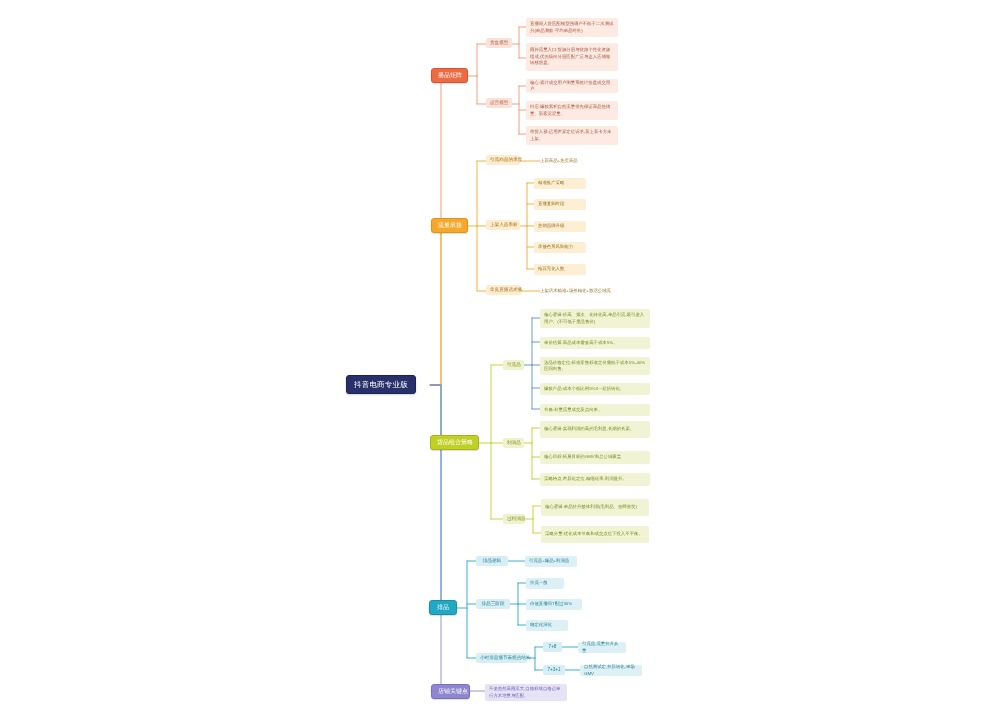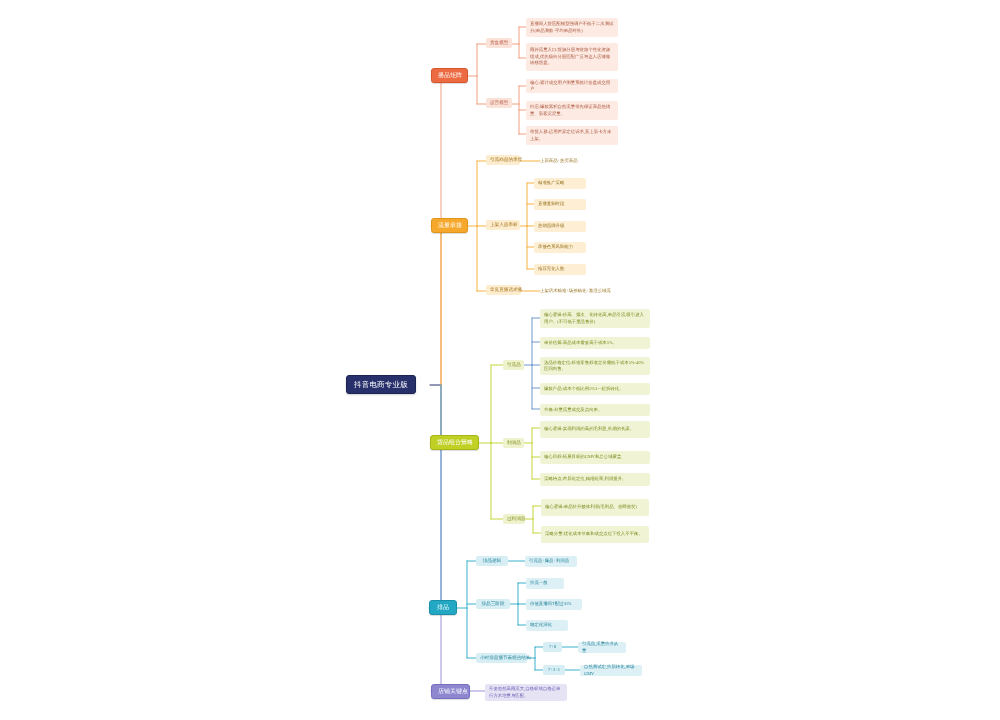--- a/index.html
+++ b/index.html
@@ -6,21 +6,21 @@
   body{
     width:1000px;height:720px;
     background:#ffffff;
     font-family:"Liberation Sans","DejaVu Sans",sans-serif;
     overflow:hidden;
     position:relative;
   }
   #canvas{position:absolute;inset:0;width:1000px;height:720px;}
   svg#wires{position:absolute;left:0;top:0;width:1000px;height:720px;pointer-events:none;}
 
-  .node{position:absolute;box-sizing:border-box;display:flex;align-items:center;font-family:Liberation Serif, serif;}
+  .node{position:absolute;box-sizing:border-box;display:flex;align-items:center;}
   .node span{display:block;width:100%;}
 
   
   .root{
     background:#27306b;
     border:1px solid #1b2350;
     border-radius:3px;
     color:#ffffff;
     font-size:7.5px;
     line-height:1.25;

